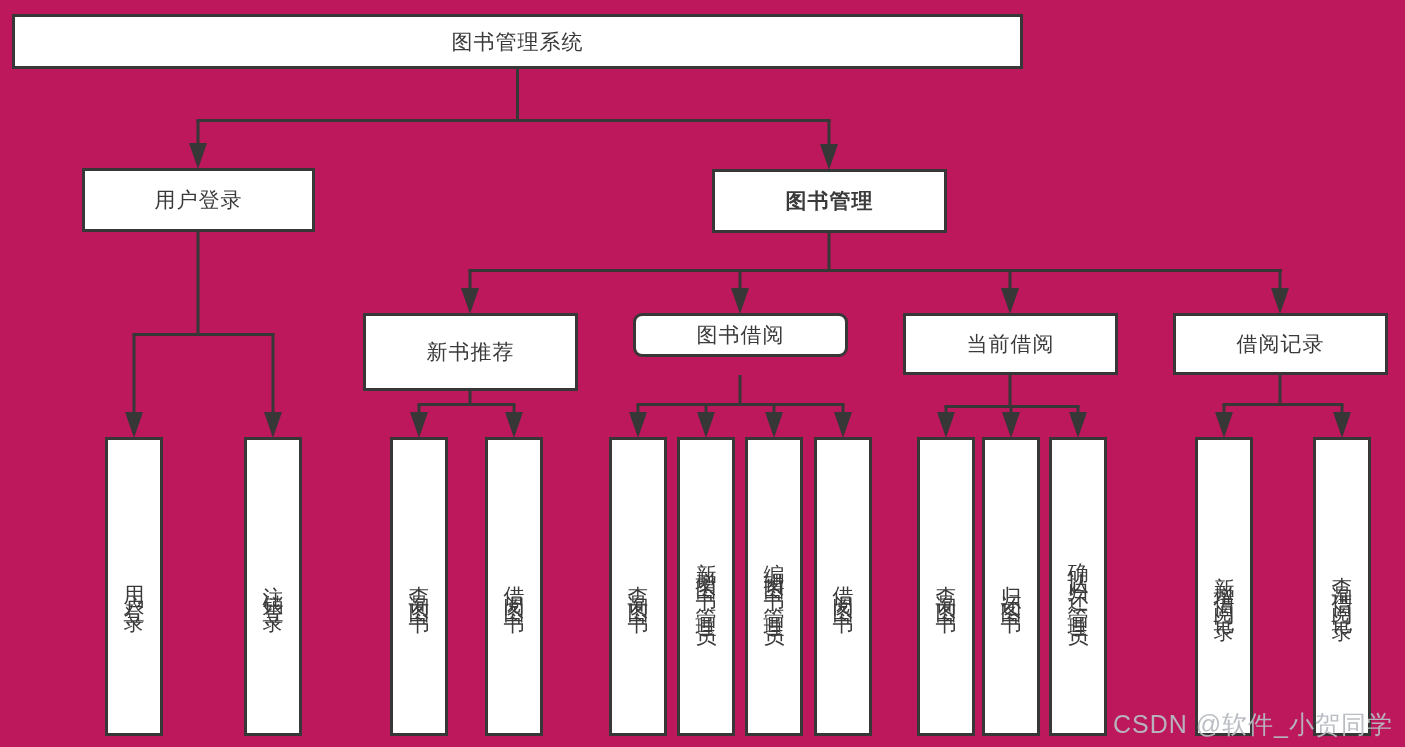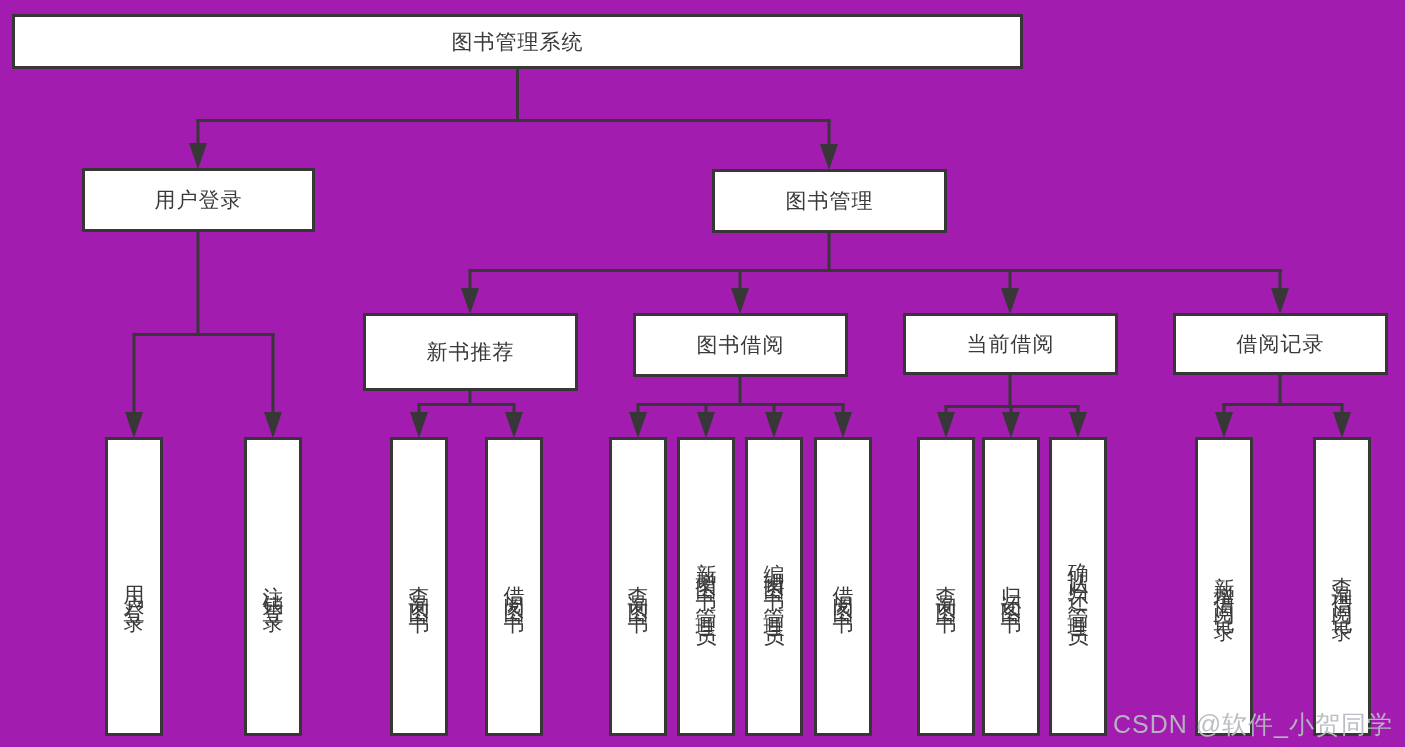--- a/index.html
+++ b/index.html
@@ -4,21 +4,21 @@
 <style>
   html, body {
     margin: 0;
     padding: 0;
     background: #ffffff;
   }
   .canvas {
     position: relative;
     width: 1405px;
     height: 747px;
-    background: #a21caf;
+    background: #be185d;
     font-family: "Liberation Sans", sans-serif;
     overflow: hidden;
   }
   .connectors {
     position: absolute;
     left: 0; top: 0;
     width: 1405px; height: 747px;
   }
   .box {
     position: absolute;
@@ -33,23 +33,23 @@
   .h-box { font-size: 21px; letter-spacing: 1px; }
   .v-box {
     writing-mode: vertical-rl;
     text-orientation: mixed;
     font-size: 21px;
   }
   .v-box .v-label { letter-spacing: 9px; }
   
   .p-root   { left: 12px;   top: 14px;  width: 1011px; height: 55px; }
   .p-l2a    { left: 82px;   top: 168px; width: 233px;  height: 64px; }
-  .p-l2b    { left: 712px;  top: 169px; width: 235px;  height: 64px; }
+  .p-l2b    { left: 712px;  top: 169px; width: 235px;  height: 64px; font-weight: bold; }
   .p-l3a    { left: 363px;  top: 313px; width: 215px;  height: 78px; }
-  .p-l3b    { left: 633px;  top: 313px; width: 215px;  height: 64px; }
+  .p-l3b    { left: 633px;  top: 313px; width: 215px;  height: 44px; border-radius: 9px; }
   .p-l3c    { left: 903px;  top: 313px; width: 215px;  height: 62px; }
   .p-l3d    { left: 1173px; top: 313px; width: 215px;  height: 62px; }
   .leaf     { top: 437px; width: 58px; height: 299px; }
   .p-leaf1  { left: 105px; }
   .p-leaf2  { left: 244px; }
   .p-leaf3  { left: 390px; }
   .p-leaf4  { left: 485px; }
   .p-leaf5  { left: 609px; }
   .p-leaf6  { left: 677px; }
   .p-leaf7  { left: 745px; }

